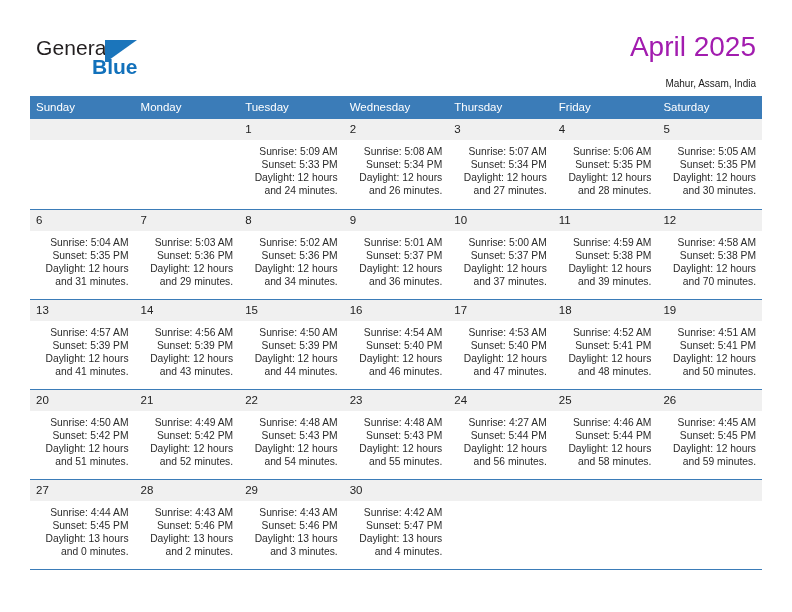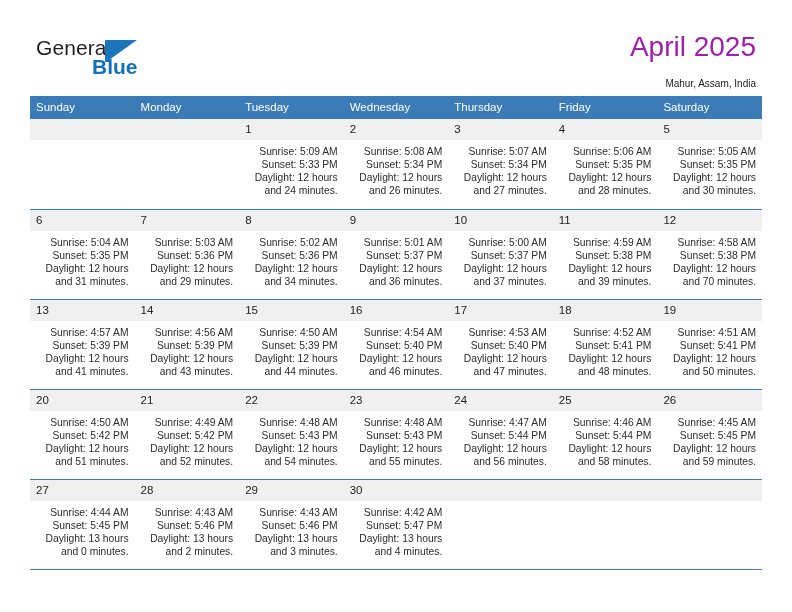--- a/index.html
+++ b/index.html
@@ -410,21 +410,21 @@
               <div class="details">
                 <div>Sunrise: 4:48 AM</div>
                 <div>Sunset: 5:43 PM</div>
                 <div>Daylight: 12 hours</div>
                 <div>and 55 minutes.</div>
               </div>
             </td>
             <td>
               <span class="daynum">24</span>
               <div class="details">
-                <div>Sunrise: 4:47 AM</div>
+                <div>Sunrise: 4:27 AM</div>
                 <div>Sunset: 5:44 PM</div>
                 <div>Daylight: 12 hours</div>
                 <div>and 56 minutes.</div>
               </div>
             </td>
             <td>
               <span class="daynum">25</span>
               <div class="details">
                 <div>Sunrise: 4:46 AM</div>
                 <div>Sunset: 5:44 PM</div>

